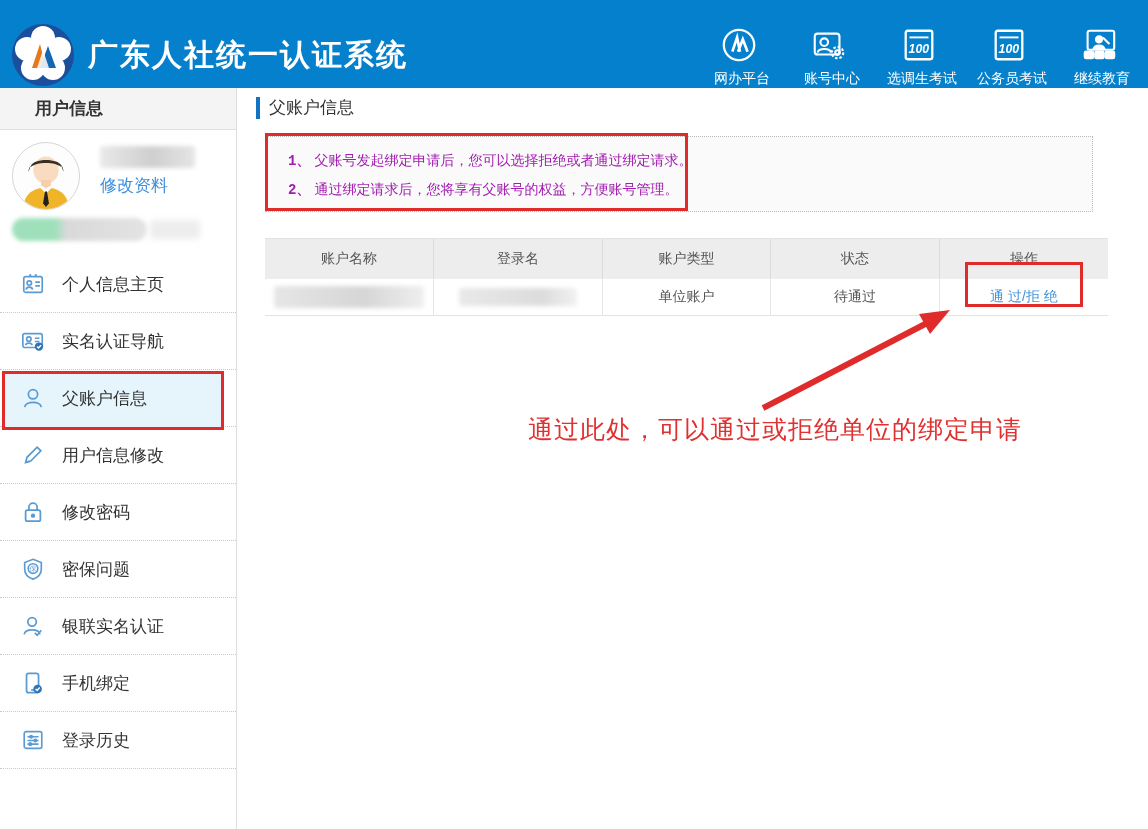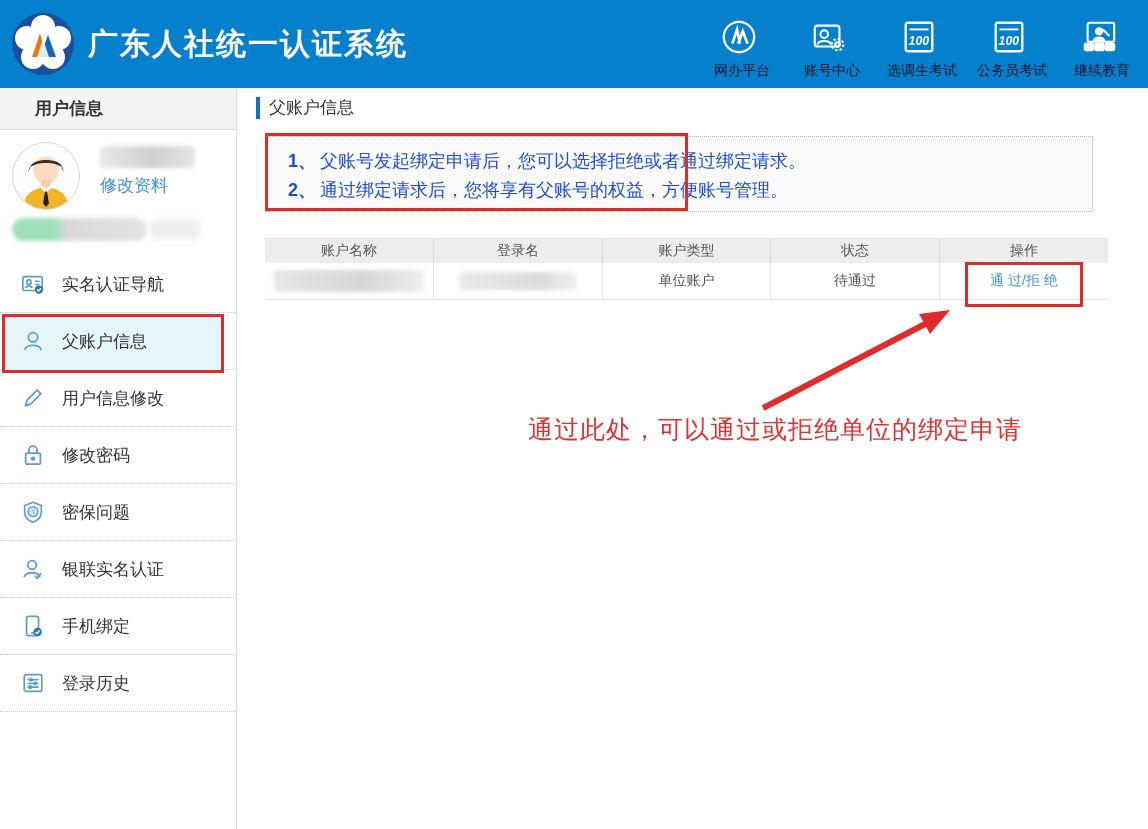--- a/index.html
+++ b/index.html
@@ -2,27 +2,27 @@
 <html><head>
 <meta charset="utf-8">
 <style>
   * { margin:0; padding:0; box-sizing:border-box; }
   html,body { width:1148px; height:829px; overflow:hidden; background:#fff;
               font-family:"Liberation Sans","DejaVu Sans",sans-serif; }
   .page { position:relative; width:1148px; height:829px; }
 
   
   .topbar { position:absolute; left:0; top:0; width:1148px; height:88px;
-            background:#0580cc; display:flex; align-items:center; justify-content:space-between; }
+            background:#0580cc; display:flex; align-items:flex-end; justify-content:space-between; }
   .brand { display:flex; align-items:center; padding-left:10px; }
   .logo { width:66px; height:66px; flex:0 0 66px; }
   .brand h1 { color:#fff; font-size:30px; font-weight:bold; letter-spacing:2px; margin-left:12px; }
   .topnav { display:flex; align-items:flex-start; padding-right:4px; }
   .topnav-item { width:90px; display:flex; flex-direction:column; align-items:center;
-                 color:#0f172a; text-decoration:none; cursor:pointer; padding-top:9px; }
+                 color:#ffffff; text-decoration:none; cursor:pointer; padding-top:9px; }
   .topnav-item .ticon { width:40px; height:40px; display:flex; align-items:center; justify-content:center; }
   .topnav-item .tlabel { font-size:14px; margin-top:5px; white-space:nowrap;margin-left:6px; }
 
   
   .sidebar { position:absolute; left:0; top:88px; width:237px; height:741px;
              background:#fff; border-right:1px solid #ddd; }
   .section-header { height:42px; line-height:42px; background:#f4f4f4; color:#333;
                     font-size:17px; font-weight:bold; padding-left:35px;
                     border-top:1px solid #e0e0e0; border-bottom:1px solid #e0e0e0; }
   .user-block { position:relative; height:126px; background:#fff; }
@@ -46,28 +46,28 @@
                               border:3px solid #e02b2b; }
 
   
   .main { position:absolute; left:237px; top:88px; width:911px; height:741px; background:#fff; }
   .page-title { position:absolute; left:10px; top:8px; display:flex; align-items:center; }
   .title-bar { width:4px; height:22px; background:#1273c4; }
   .page-title span { font-size:17px; color:#333; margin-left:9px; }
 
   .notice { position:absolute; left:28px; top:48px; width:828px; height:76px;
             background:#fafafa; border:1px dotted #bbb; padding:10px 0 0 22px; }
-  .notice p { font-size:18px; color:#1d4ed8; line-height:29px; white-space:nowrap; }
+  .notice p { font-size:14px; color:#a21caf; line-height:29px; white-space:nowrap;font-family:Liberation Mono, monospace; }
   .notice b { font-weight:bold; margin-right:4px; }
   .red-frame-notice { position:absolute; left:28px; top:45px; width:423px; height:78px;
                       border:3px solid #e02b2b; pointer-events:none; z-index:3; }
 
   table.bind { position:absolute; left:28px; top:150px; width:843px; border-collapse:collapse;
                table-layout:fixed; }
-  table.bind th { height:24px; background:#ededed; color:#555; font-size:14px; font-weight:normal;
+  table.bind th { height:40px; background:#ededed; color:#555; font-size:14px; font-weight:normal;
                   border-left:1px solid #dcdcdc; border-top:1px solid #e2e2e2; }
   table.bind th:first-child { border-left:none; }
   table.bind td { height:37px; background:#fff; text-align:center; font-size:14px; color:#555;
                   border-left:1px solid #e6e6e6; border-bottom:1px solid #e2e2e2; }
   table.bind td:first-child { border-left:none; }
   .cell-blur-1 { width:150px; height:22px; margin:0 auto; border-radius:3px;
                  background:linear-gradient(90deg,#e6e6e6,#d6d6d6 60%,#efefef); filter:blur(2px); }
   .cell-blur-2 { width:118px; height:18px; margin:0 auto; border-radius:3px;
                  background:linear-gradient(90deg,#e9e9e9,#dcdcdc 70%,#f1f1f1); filter:blur(2px); }
   .op-link { color:#4393d8; text-decoration:none; cursor:pointer; }
@@ -184,20 +184,32 @@
       </div>
       <div class="name-blur"></div>
       <a class="edit-link">修改资料</a>
       <div class="pill-blur"></div>
       <div class="pill-tail"></div>
     </div>
 
 
     <div class="menu">
 
+      <div class="menu-item">
+        <span class="micon">
+          <svg viewBox="0 0 26 26" width="24" height="24" fill="none" stroke="currentColor" stroke-width="1.8">
+            <rect x="3" y="5" width="20" height="17" rx="2"></rect>
+            <path d="M10 5 V2.5 M16 5 V2.5" stroke-width="2.2"></path>
+            <circle cx="9" cy="12" r="2.4"></circle>
+            <path d="M5.5 19 C6 15.5 12 15.5 12.5 19"></path>
+            <path d="M15.5 11 H20.5 M15.5 15 H20.5"></path>
+          </svg>
+        </span>
+        <span class="mlabel">个人信息主页</span>
+      </div>
 
       <div class="menu-item">
         <span class="micon">
           <svg viewBox="0 0 26 26" width="24" height="24" fill="none" stroke="currentColor" stroke-width="1.8">
             <rect x="2" y="5" width="21" height="15" rx="2"></rect>
             <circle cx="8.5" cy="11" r="2.4"></circle>
             <path d="M5 17.5 C5.5 14.5 11.5 14.5 12 17.5"></path>
             <path d="M15 10 H20 M15 13.5 H20"></path>
             <circle cx="19.5" cy="19" r="4.5" fill="#2e75b6" stroke="none"></circle>
             <path d="M17.5 19 L19 20.6 L21.7 17.6" stroke="#fff" stroke-width="1.6"></path>

